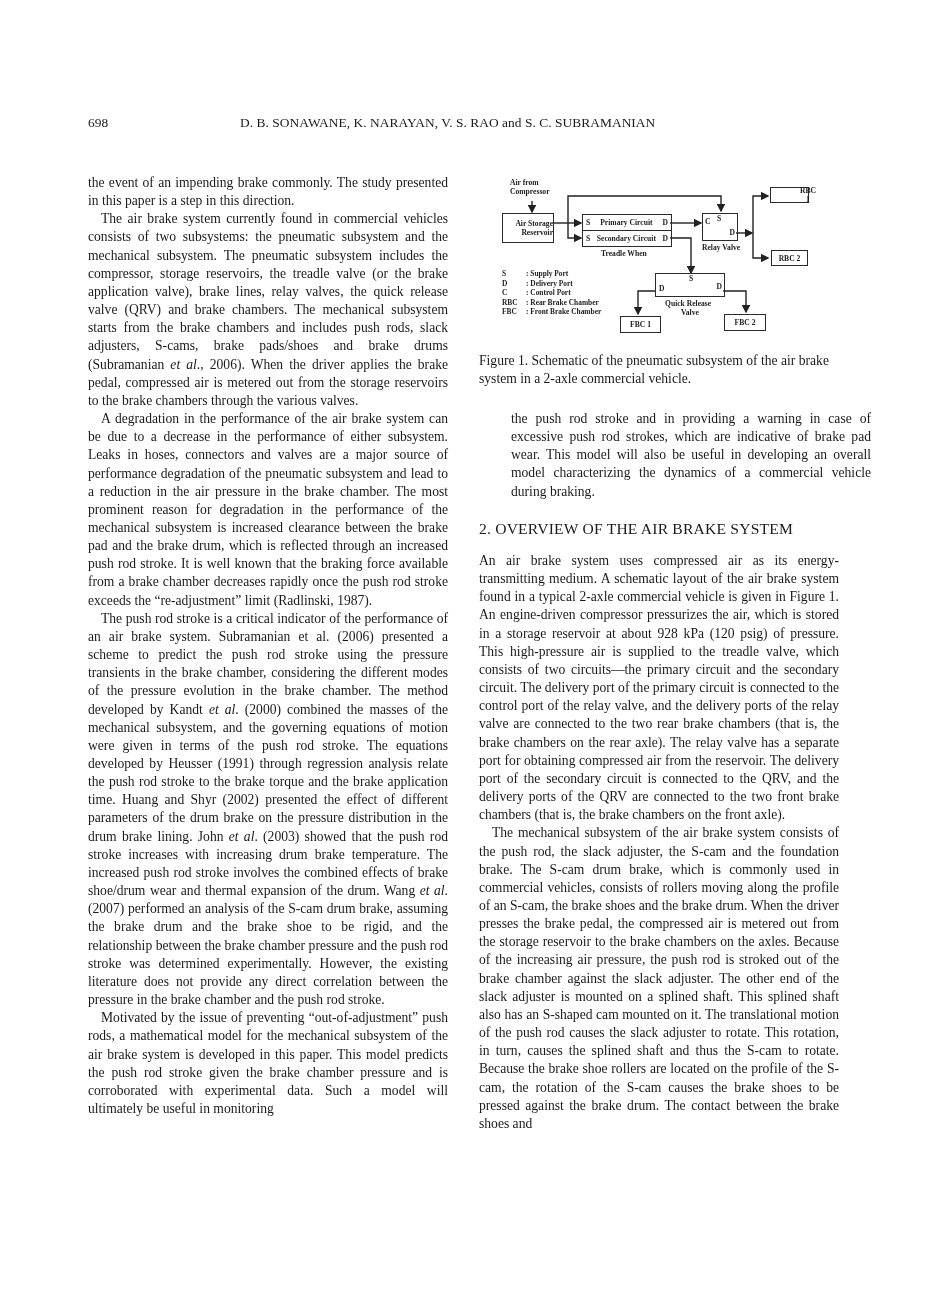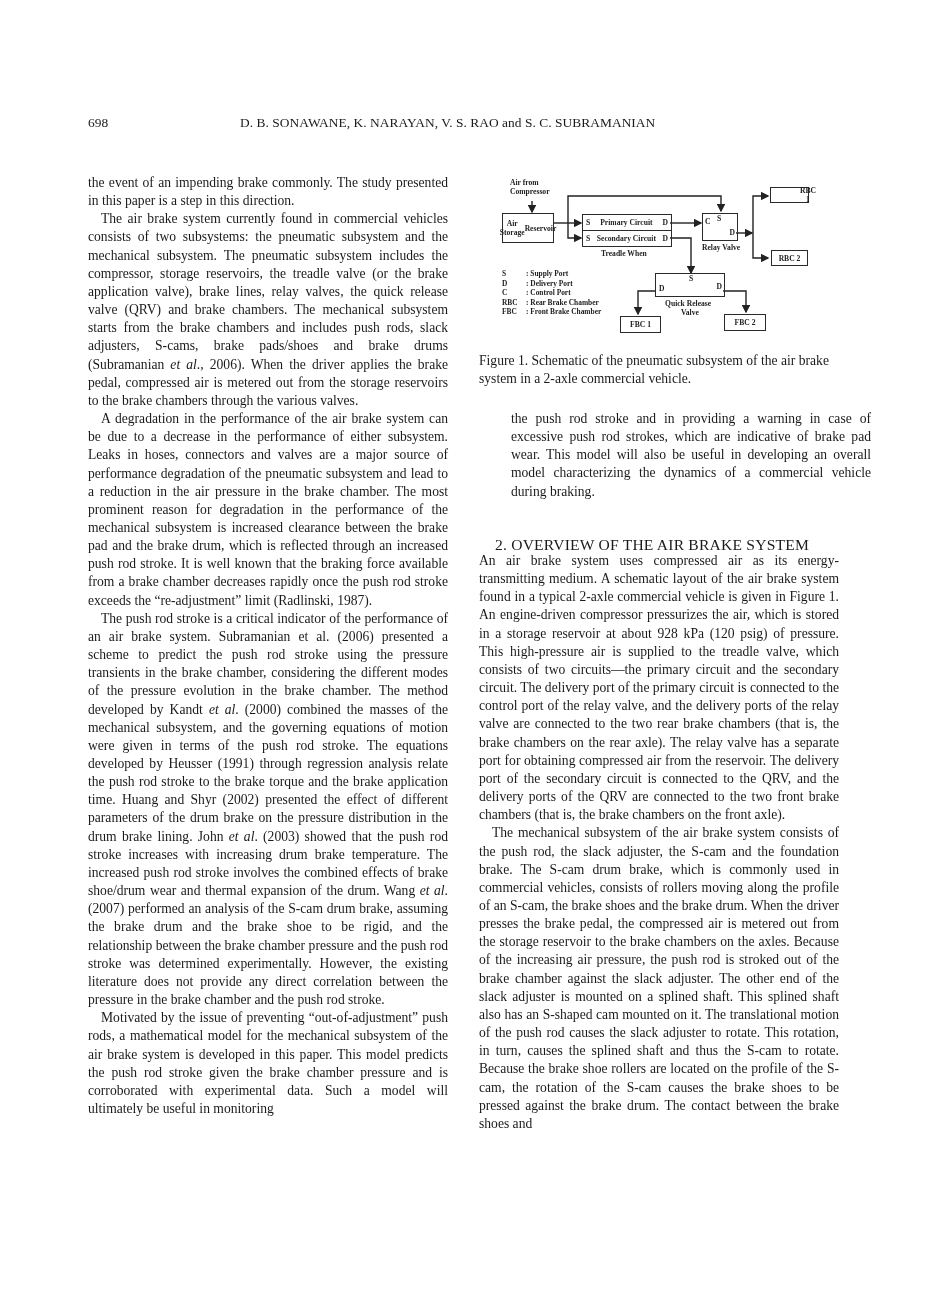--- a/index.html
+++ b/index.html
@@ -26,21 +26,21 @@
 
   .col p { margin: 0; }
   .col p.indent { text-indent: 13px; }
   .col p.noindent { text-indent: 0; }
   .col p.last-line-left { text-align-last: left; }
   .col p .it { font-style: italic; }
 
   .section-heading {
     position: absolute; left: 479px; top: 519px;
     font-size: 15.6px; line-height: 20px; letter-spacing: 0.2px;
-    margin: 16px; font-weight: normal;
+    margin: 0; font-weight: normal;
   }
 
   .figure {
     position: absolute; left: 498px; top: 176px; width: 350px; height: 170px;
     font-family: "Liberation Serif", "DejaVu Serif", serif;
     font-weight: bold; color: #222;
   }
   .figure svg { position: absolute; left: 0; top: 0; }
   .fig-label { position: absolute; font-size: 7.6px; line-height: 9px; white-space: nowrap; }
   .fig-box {
@@ -100,21 +100,21 @@
 
       <polyline points="157,115 140,115 140,138" marker-end="url(#ah)"></polyline>
 
       <polyline points="225,115 248,115 248,136" marker-end="url(#ah)"></polyline>
     </g>
   </svg>
 
   <div class="fig-label" style="left:12px; top:2px;">Air from</div>
   <div class="fig-label" style="left:12px; top:11px;">Compressor</div>
 
-  <div class="fig-box" style="left:4px; top:37px; width:52px; height:30px; flex-direction:row;">
+  <div class="fig-box" style="left:4px; top:37px; width:52px; height:30px; flex-direction:column;align-items:flex-end;">
     <span>Air Storage</span>
     <span>Reservoir</span>
   </div>
 
   <div class="fig-box" style="left:84px; top:38px; width:90px; height:17px; justify-content:space-between; padding:0 3px;">
     <span>S</span>
     <span>Primary Circuit</span>
     <span>D</span>
   </div>
   <div class="fig-box" style="left:84px; top:54px; width:90px; height:17px; justify-content:space-between; padding:0 3px;">

